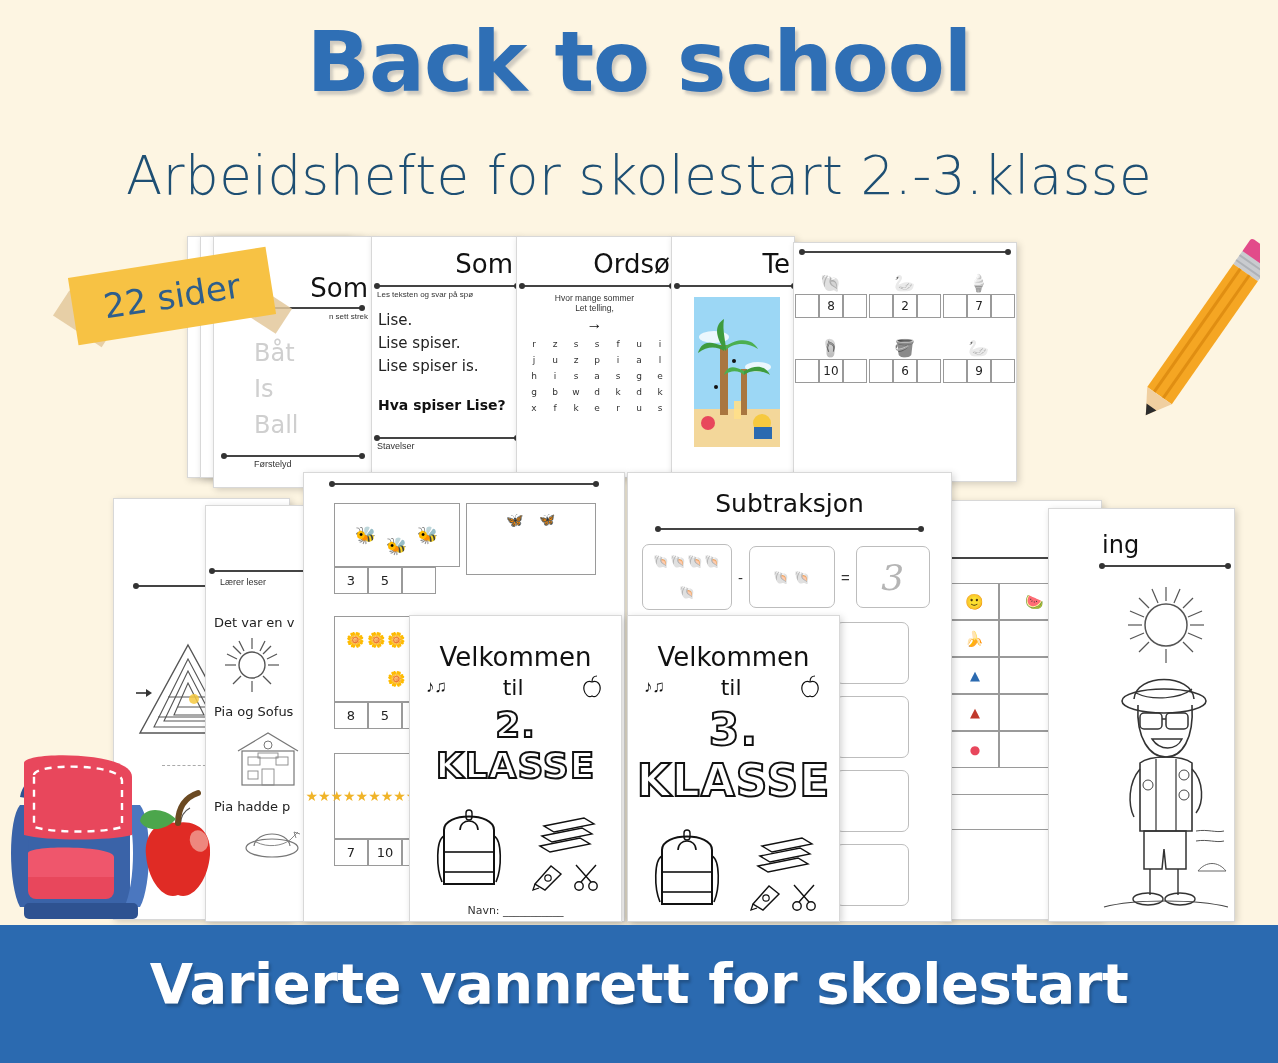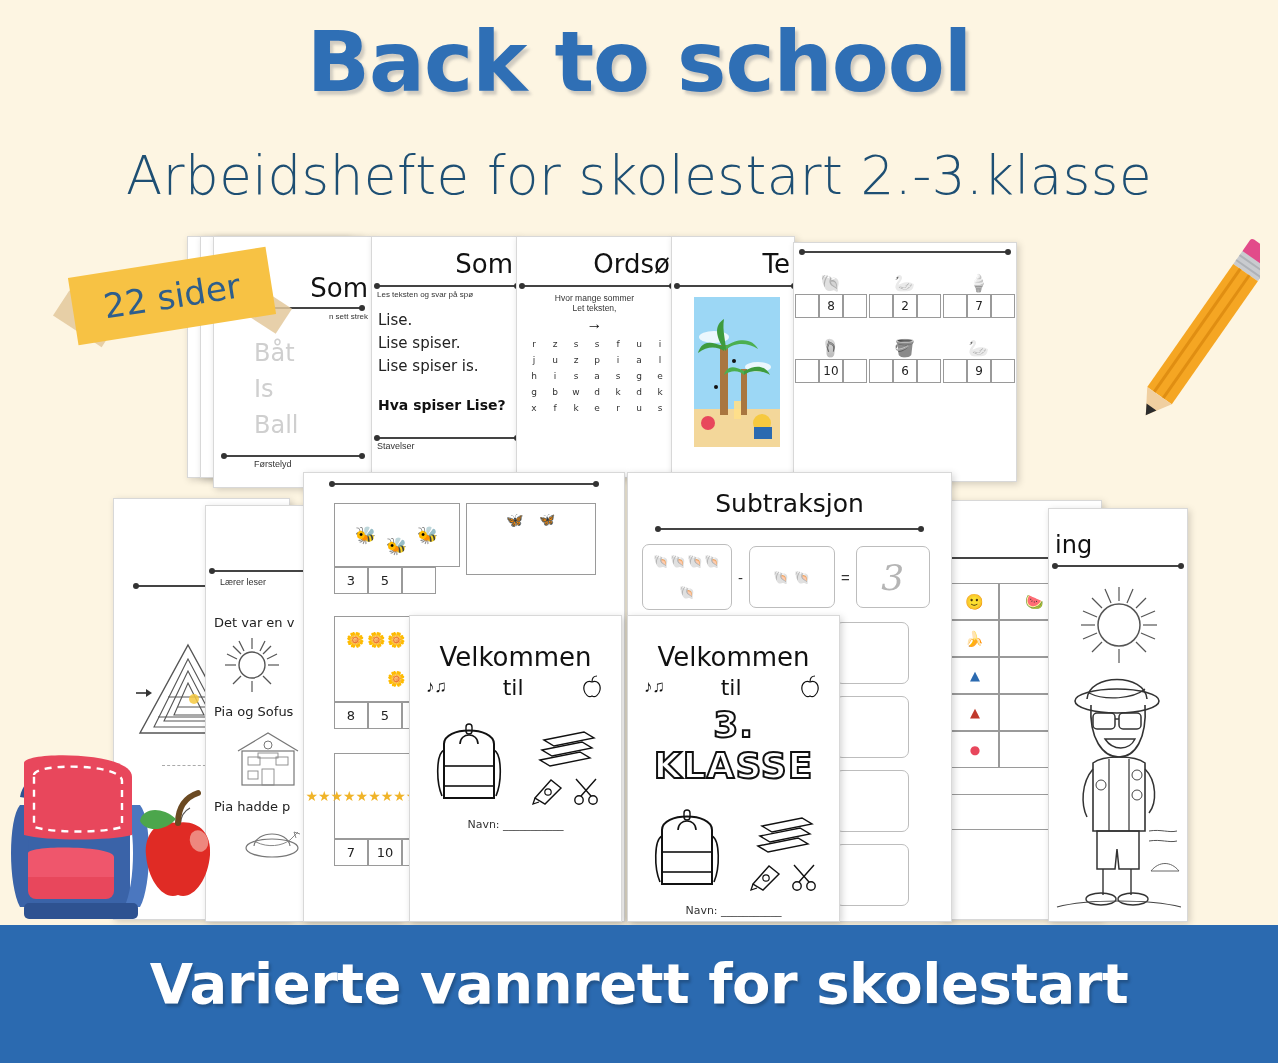--- a/index.html
+++ b/index.html
@@ -118,21 +118,21 @@
     <div style="margin:5px 0 0 6px;font-size:15px;color:#222;font-family:'DejaVu Sans',sans-serif;">Lise spiser is.</div>
     <div style="margin:22px 0 0 6px;font-size:14px;font-weight:bold;color:#111;font-family:'DejaVu Sans',sans-serif;">Hva spiser Lise?</div>
     <div class="rule" style="margin:24px 0 0 5px;"></div>
     <div class="sub" style="text-align:left;padding-left:5px;margin-top:2px;font-size:9px;">Stavelser</div>
   </div>
 
   <div class="sheet" style="left:516px;top:236px;width:155px;height:240px;">
     <div class="ttl" style="font-size:26px;margin-top:12px;text-align:right;padding-right:2px;">Ordsø</div>
     <div class="rule" style="margin:6px 0 0 5px;"></div>
     <div class="sub" style="margin-top:6px;font-size:8.5px;">Hvor mange sommer</div>
-    <div class="sub" style="font-size:8.5px;">Let teksten,</div>
+    <div class="sub" style="font-size:8.5px;">Let telling,</div>
     <div style="text-align:center;font-size:16px;margin-top:2px;color:#111;">→</div>
     <div id="ordsok-grid" style="margin:6px 0 0 12px;">
         <div style="display: flex; gap: 11px; margin-bottom: 6px;">
           <span class="gridletter" style="width: 10px;">r</span>
           <span class="gridletter" style="width: 10px;">z</span>
           <span class="gridletter" style="width: 10px;">s</span>
           <span class="gridletter" style="width: 10px;">s</span>
           <span class="gridletter" style="width: 10px;">f</span>
           <span class="gridletter" style="width: 10px;">u</span>
           <span class="gridletter" style="width: 10px;">i</span>
@@ -391,21 +391,21 @@
         <div class="cell" style="width:70px;height:35px;font-size:15px;">🍉</div>
         <div class="cell" style="width:70px;height:35px;"></div>
         <div class="cell" style="width:70px;height:35px;"></div>
         <div class="cell" style="width:70px;height:35px;"></div>
         <div class="cell" style="width:70px;height:35px;"></div>
       </div>
     </div>
     <div class="cell" style="width:116px;height:34px;margin:26px 0 0 10px;"></div>
   </div>
 
-  <div class="sheet" style="left:1048px;top:508px;width:138px;height:412px;">
+  <div class="sheet" style="left:1048px;top:508px;width:138px;height:412px;padding-left:47px;">
     <div class="ttl" style="font-size:24px;margin-top:22px;text-align:left;padding-left:6px;">ing</div>
     <div class="rule" style="margin:6px 6px 0 6px;"></div>
     <svg width="130" height="340" viewBox="0 0 130 340" style="margin:6px 0 0 4px;">
 
       <circle cx="66" cy="52" r="21" stroke="#555" stroke-width="1.5" fill="none"></circle>
       <g stroke="#555" stroke-width="1.2">
         <line x1="66" y1="14" x2="66" y2="28"></line>
           <line x1="66" y1="76" x2="66" y2="90"></line>
         <line x1="28" y1="52" x2="42" y2="52"></line>
           <line x1="90" y1="52" x2="104" y2="52"></line>
@@ -499,20 +499,21 @@
   <div class="sheet" style="left:409px;top:615px;width:211px;height:305px;">
     <div style="text-align:center;font-size:26px;color:#111;margin-top:26px;font-family:'DejaVu Sans',sans-serif;">Velkommen</div>
     <div style="display:flex;align-items:center;justify-content:space-between;padding:0 16px;margin-top:2px;">
       <span style="font-size:17px;color:#111;">♪♫</span>
       <span style="font-size:22px;color:#111;font-family:'DejaVu Sans',sans-serif;">til</span>
       <svg width="26" height="26" viewBox="0 0 26 26">
         <path d="M13 8 C8 6 4 10 5 16 C6 21 10 24 13 22 C16 24 20 21 21 16 C22 10 18 6 13 8Z" stroke="#111" stroke-width="1.2" fill="none"></path>
         <path d="M13 8 C13 4 15 2 18 2" stroke="#111" stroke-width="1.2" fill="none"></path>
       </svg>
     </div>
+    <div class="bubble" style="text-align:center;font-size:36px;margin-top:4px;letter-spacing:1px;">2. KLASSE</div>
     <div style="display:flex;align-items:flex-end;justify-content:space-around;margin-top:10px;padding:0 8px;">
       <svg width="78" height="96" viewBox="0 0 78 96">
         <path d="M14 34 C14 16 64 16 64 34 L64 88 L14 88Z" stroke="#111" stroke-width="2" fill="none"></path>
         <path d="M30 34 C30 22 48 22 48 34" stroke="#111" stroke-width="1.6" fill="none"></path>
         <rect x="36" y="14" width="6" height="10" rx="3" stroke="#111" stroke-width="1.4" fill="none"></rect>
         <rect x="14" y="56" width="50" height="20" stroke="#111" stroke-width="1.6" fill="none"></rect>
         <path d="M14 40 C6 44 6 72 12 86 M64 40 C72 44 72 72 66 86" stroke="#111" stroke-width="1.6" fill="none"></path>
       </svg>
       <div style="display:flex;flex-direction:column;align-items:center;gap:4px;">
         <svg width="64" height="44" viewBox="0 0 64 44">
@@ -540,21 +541,21 @@
   <div class="sheet" style="left:627px;top:615px;width:211px;height:305px;">
     <div style="text-align:center;font-size:26px;color:#111;margin-top:26px;font-family:'DejaVu Sans',sans-serif;">Velkommen</div>
     <div style="display:flex;align-items:center;justify-content:space-between;padding:0 16px;margin-top:2px;">
       <span style="font-size:17px;color:#111;">♪♫</span>
       <span style="font-size:22px;color:#111;font-family:'DejaVu Sans',sans-serif;">til</span>
       <svg width="26" height="26" viewBox="0 0 26 26">
         <path d="M13 8 C8 6 4 10 5 16 C6 21 10 24 13 22 C16 24 20 21 21 16 C22 10 18 6 13 8Z" stroke="#111" stroke-width="1.2" fill="none"></path>
         <path d="M13 8 C13 4 15 2 18 2" stroke="#111" stroke-width="1.2" fill="none"></path>
       </svg>
     </div>
-    <div class="bubble" style="text-align:center;font-size:36px;margin-top:4px;letter-spacing:1px;">3. KLASSE</div>
+    <div class="bubble" style="text-align:center;font-size:44px;margin-top:4px;letter-spacing:1px;">3. KLASSE</div>
     <div style="display:flex;align-items:flex-end;justify-content:space-around;margin-top:10px;padding:0 8px;">
       <svg width="78" height="96" viewBox="0 0 78 96">
         <path d="M14 34 C14 16 64 16 64 34 L64 88 L14 88Z" stroke="#111" stroke-width="2" fill="none"></path>
         <path d="M30 34 C30 22 48 22 48 34" stroke="#111" stroke-width="1.6" fill="none"></path>
         <rect x="36" y="14" width="6" height="10" rx="3" stroke="#111" stroke-width="1.4" fill="none"></rect>
         <rect x="14" y="56" width="50" height="20" stroke="#111" stroke-width="1.6" fill="none"></rect>
         <path d="M14 40 C6 44 6 72 12 86 M64 40 C72 44 72 72 66 86" stroke="#111" stroke-width="1.6" fill="none"></path>
       </svg>
       <div style="display:flex;flex-direction:column;align-items:center;gap:4px;">
         <svg width="64" height="44" viewBox="0 0 64 44">

